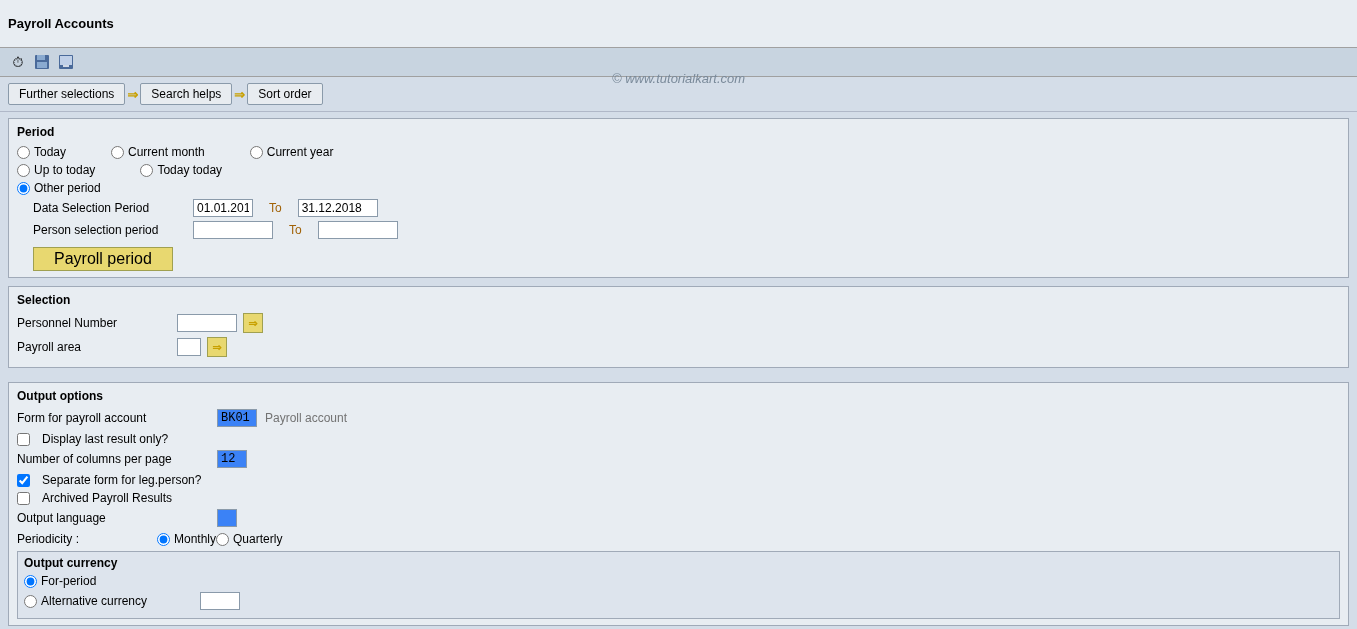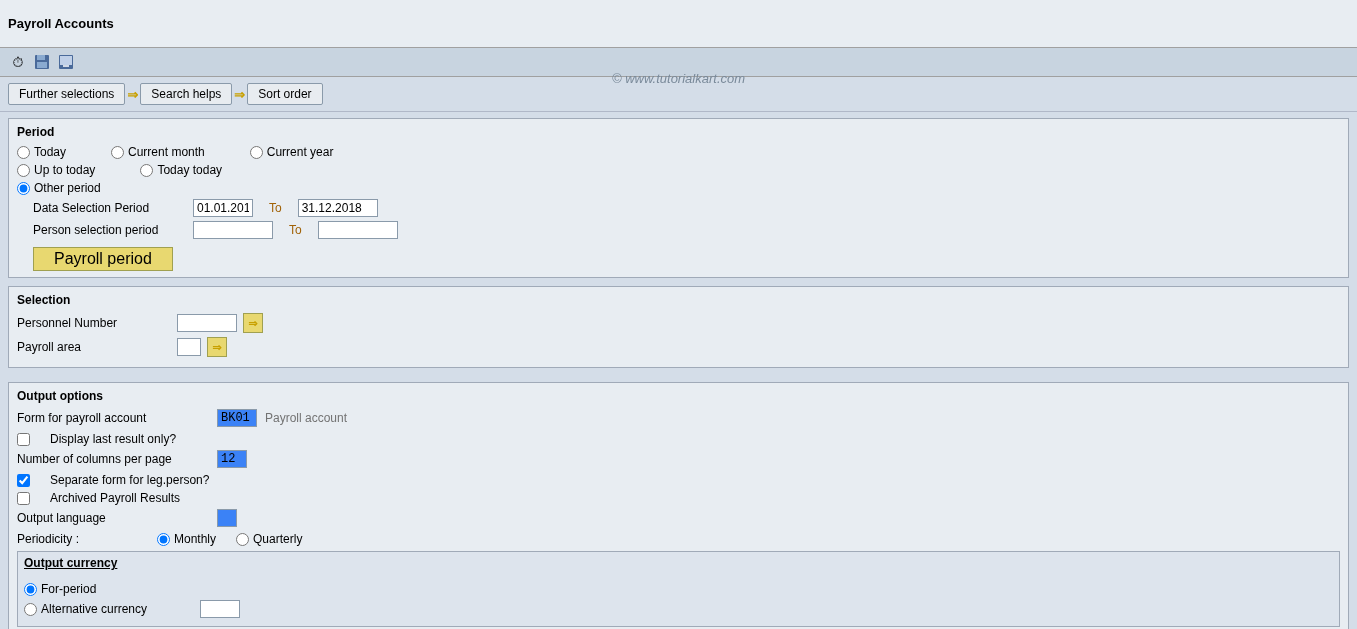--- a/index.html
+++ b/index.html
@@ -202,50 +202,48 @@
       padding: 1px 3px;
       font-family: Liberation Mono, monospace;
     }
     .out-desc {
       margin-left: 8px;
       color: #737373;
     }
     .checkbox-row {
       display: flex;
       align-items: center;
-      gap: 20px;
+      gap: 12px;
       margin-bottom: 4px;
     }
     .checkbox-row input[type="checkbox"] {
       cursor: pointer;
     }
     .periodicity-row {
       display: flex;
       align-items: center;
       margin-bottom: 5px;
     }
     .periodicity-label {
       min-width: 140px;
     }
     .periodicity-options {
       display: flex;
-      gap: 20px;
     }
 
     
     .sub-section {
       border: 1px solid #a0aab8;
       background: #dde4ed;
       padding: 4px 6px;
       margin-top: 4px;
     }
     .sub-section-title {
       font-weight: bold;
-      margin-bottom: 12px;
-      text-decoration: underline;
+      margin-bottom: 4px;
     }
   </style>
 </head>
 <body>
 
 <div class="title-bar">
   <span>Payroll Accounts</span>
 </div>
 
 <div class="toolbar">

